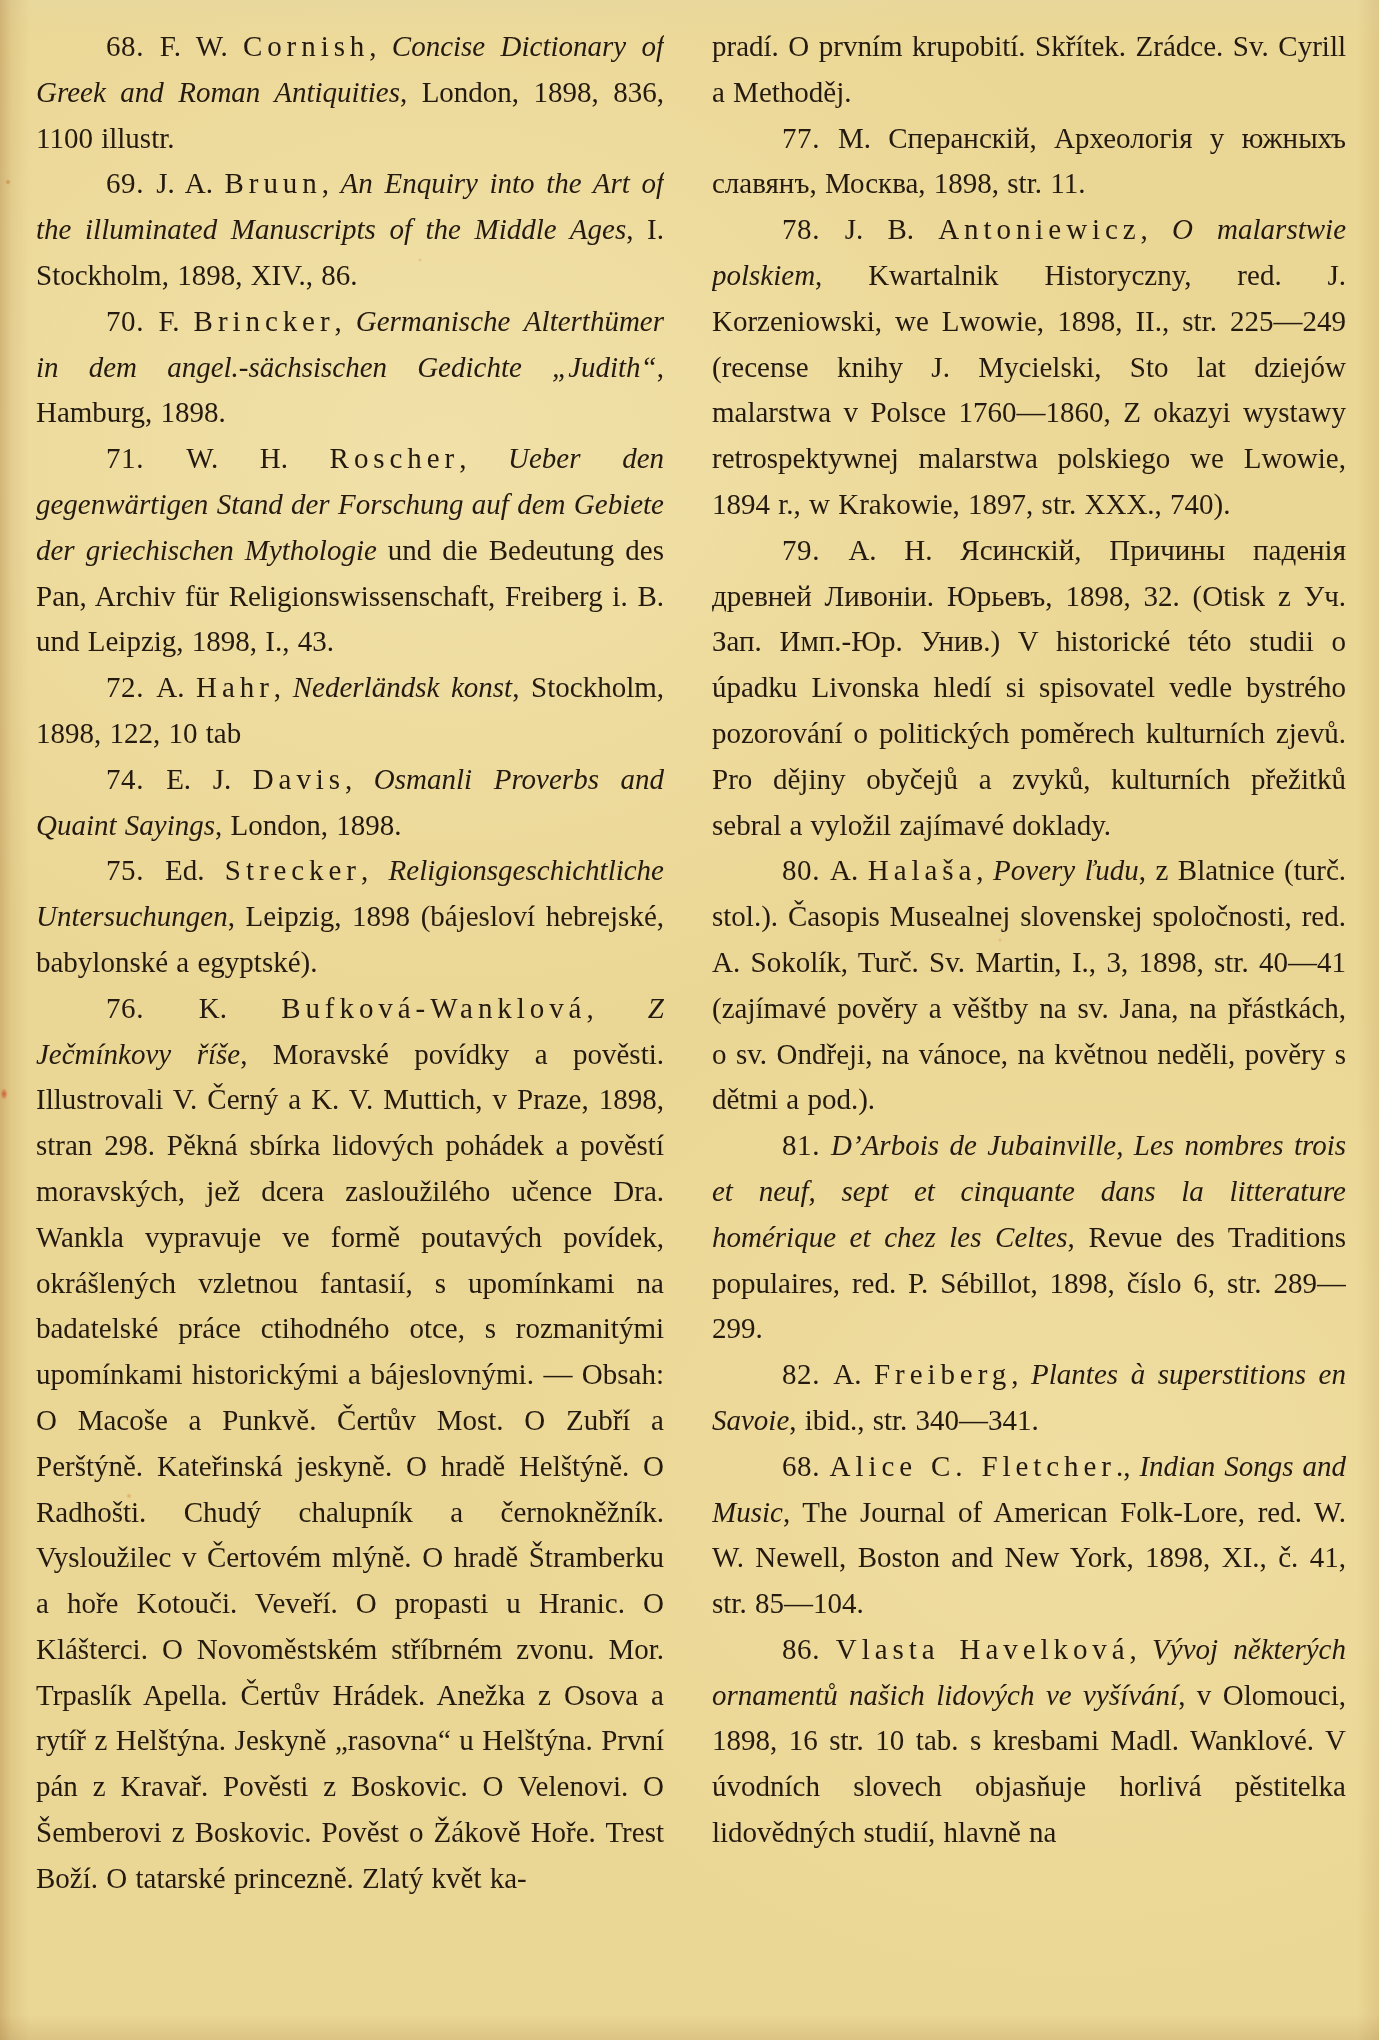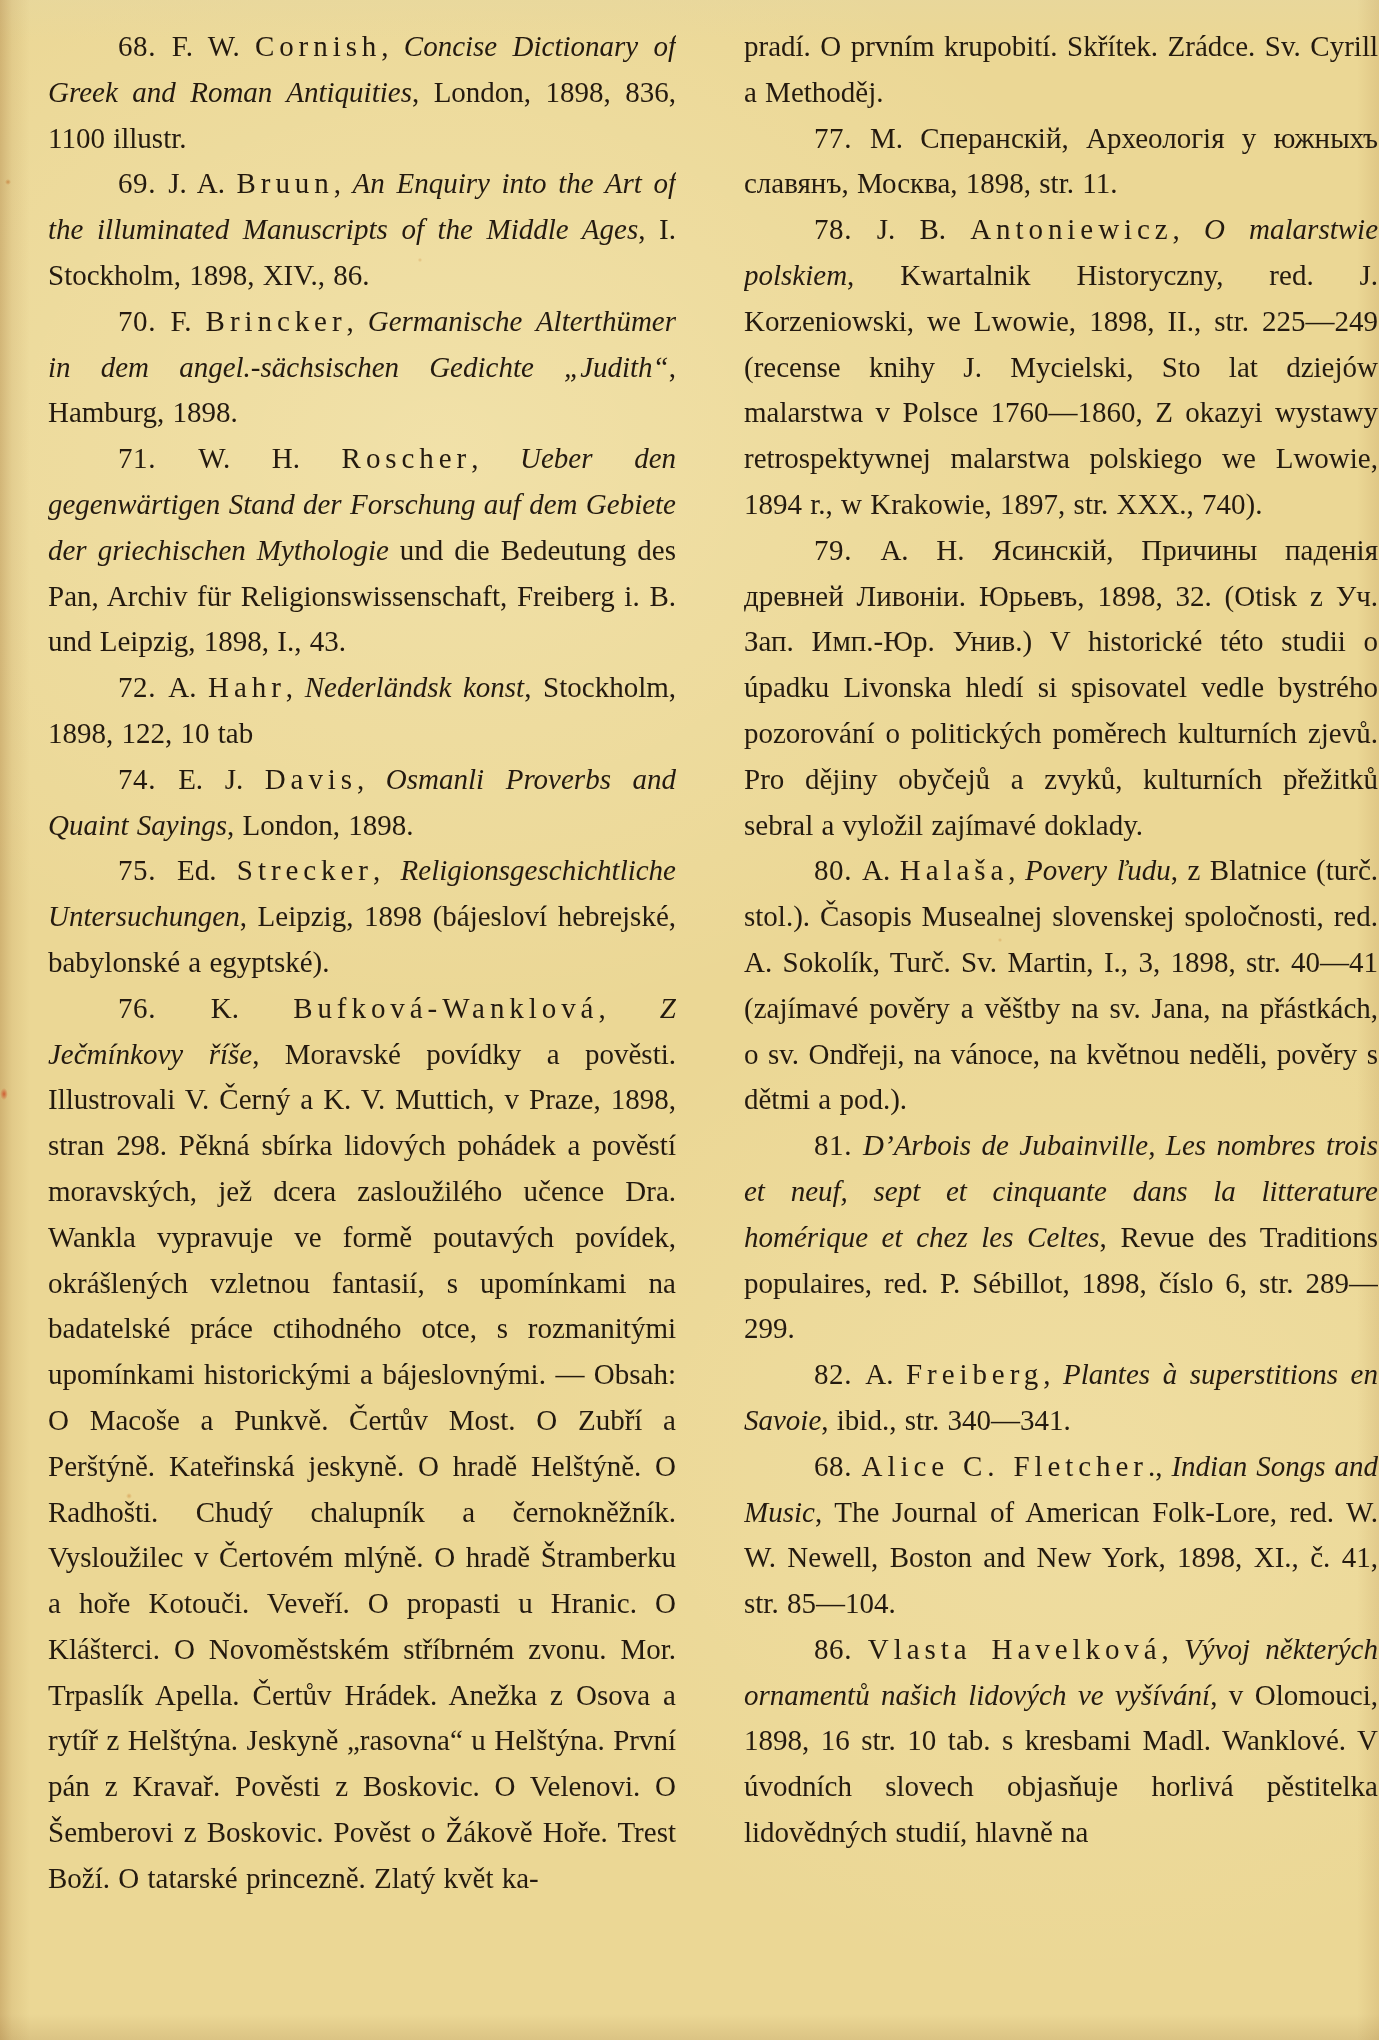--- a/index.html
+++ b/index.html
@@ -36,22 +36,22 @@
     top: 0;
     bottom: 0;
     box-sizing: border-box;
     padding-top: 24px;
     overflow: hidden;
     text-align: justify;
     font-size: 29px;
     line-height: 45.8px;
     word-spacing: 1px;
   }
-  .col-left  { left: 48px;  width: 628px; }
-  .col-right { left: 712px; width: 634px; margin-left: 32px; }
+  .col-left  { left: 36px;  width: 628px; }
+  .col-right { left: 712px; width: 634px; }
   p.entry { margin: 0; padding: 0; }
   p.entry.indent { text-indent: 70px; }
   .seg-italic { font-style: italic; }
   .seg-spaced { letter-spacing: 0.17em; }
   .entry-num { letter-spacing: 0.02em; }
 </style>
 </head>
 <body>
 
 <div class="page" style="color: rgb(36, 26, 15);">

